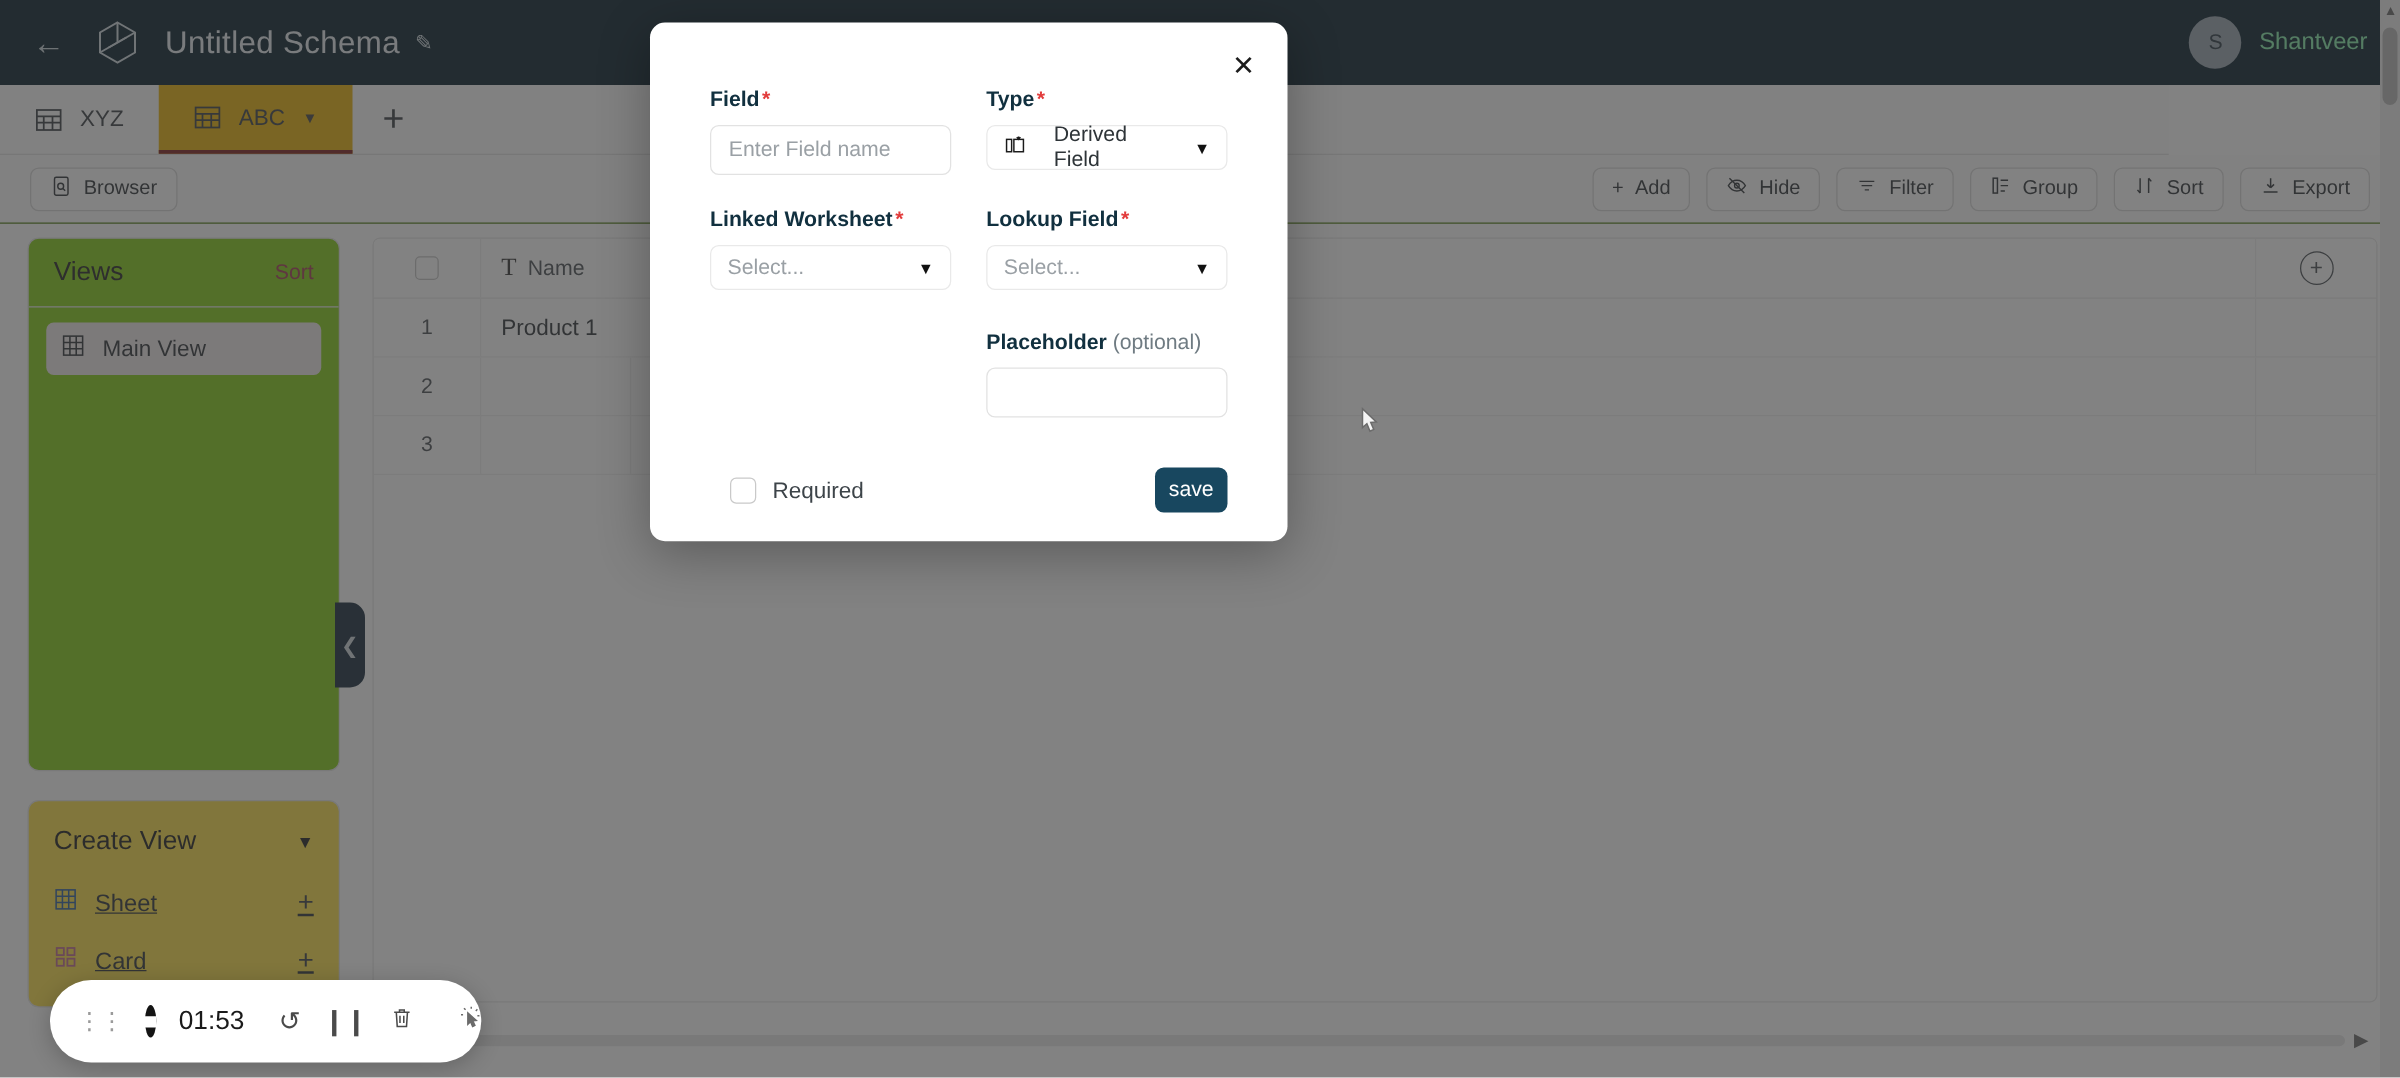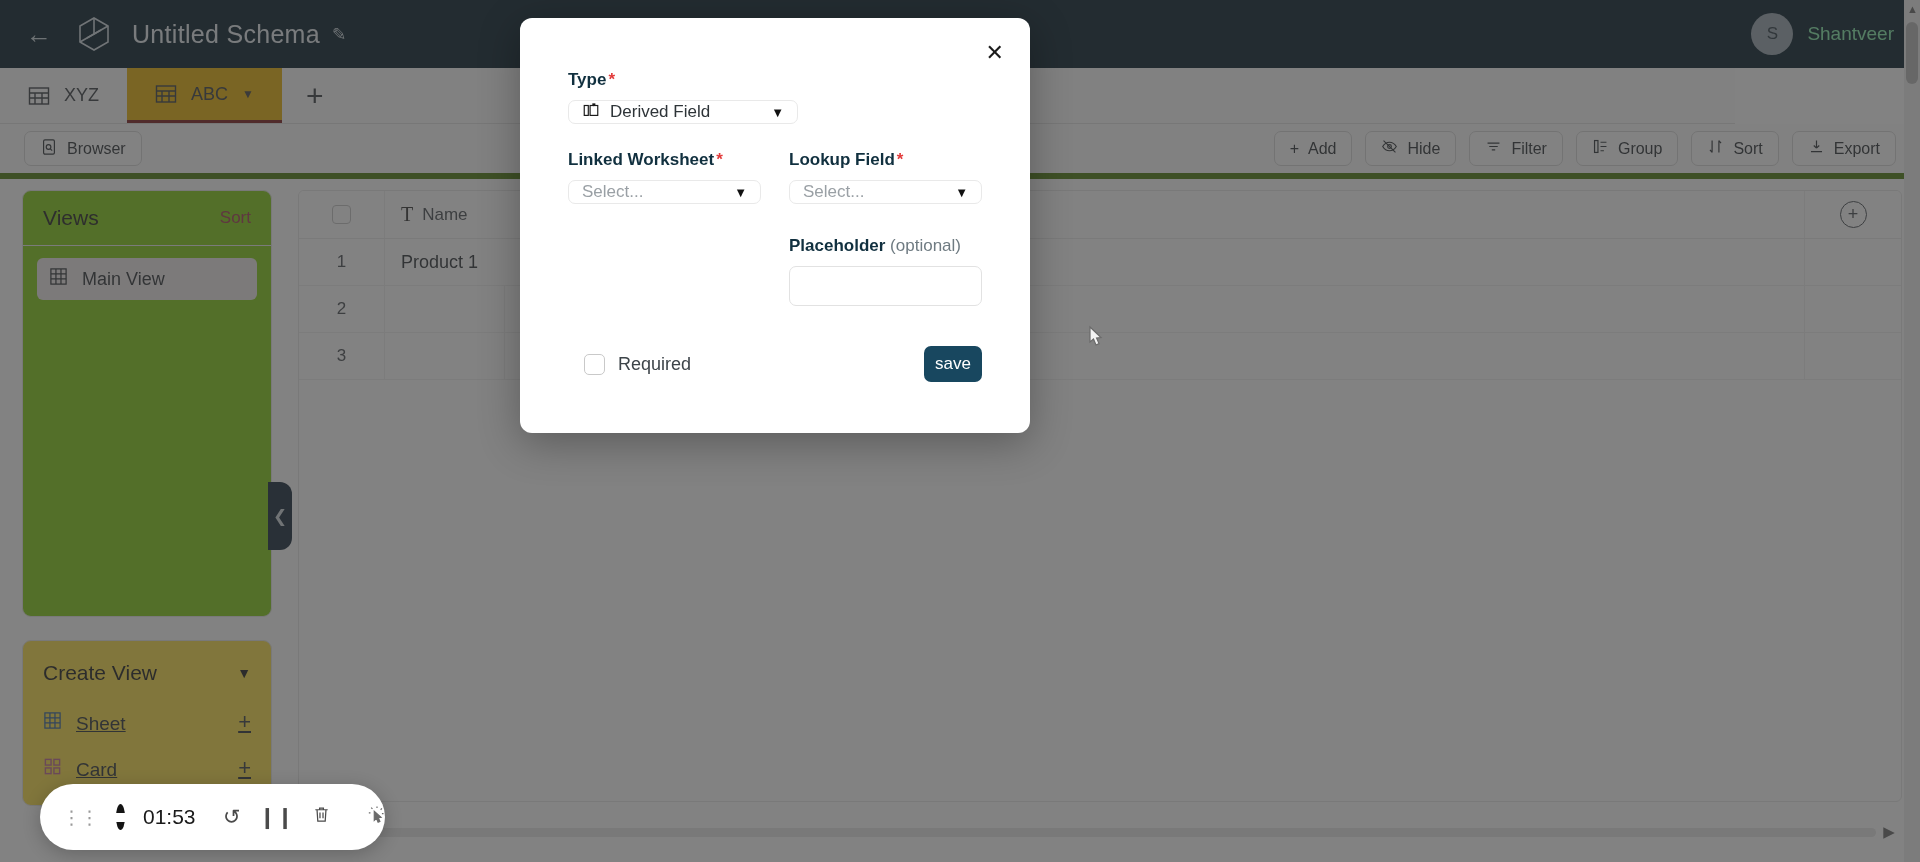--- a/index.html
+++ b/index.html
@@ -42,21 +42,21 @@
     font-size: 18px; color: #3c4146; cursor: pointer; position: relative;
   }
   .tab.active { background: #eab308; border-bottom: 3px solid #7f1d1d; }
   .tab .grid-ico { width: 22px; height: 22px; }
   .tab .caret { font-size: 12px; color: #444; }
   .tab-add { display:flex; align-items:center; padding: 0 24px; font-size: 30px; color: #3c4146; cursor: pointer;}
 
   
   .toolbar {
     position: absolute; top: 124px; left: 0; width: 1920px; height: 55px;
-    background: #fcfcfc; border-bottom: 6px solid #4d7c0f;
+    background: #fcfcfc; border-bottom: 1px solid #4d7c0f;
     display: flex; align-items: center; padding: 0 24px; gap: 14px;
   }
   .tbtn {
     display: flex; align-items: center; gap: 9px; height: 35px; padding: 0 15px;
     border: 1px solid #d8d8d8; border-radius: 7px; background: #fff;
     font-size: 16px; color: #2f3438; cursor: pointer; white-space: nowrap;
   }
   .toolbar-right { margin-left: auto; display: flex; gap: 13px; }
 
   
@@ -166,22 +166,22 @@
   }
   .flabel .req { color: #e23b3b; margin-left: 2px; font-weight: bold; }
   .flabel .opt { color: #6f7b82; font-weight: normal; }
   .finput {
     width: 100%; height: 40px; border: 1px solid #e2e2e2; border-radius: 7px;
     padding: 0 14px; font-size: 17px; color: #2e3438; background: #fff;
     font-family: "Liberation Sans", sans-serif;
   }
   .finput::placeholder { color: #9aa0a5; }
   .fselect {
-    width: 100%; height: 24px; border: 1px solid #e9e9e9; border-radius: 7px;
-    display: flex; align-items: center; gap: 10px; padding: 0 13px; cursor: pointer;
+    width: 100%; height: 36px; border: 1px solid #e9e9e9; border-radius: 7px;
+    display: flex; align-items: center; gap: 22px; padding: 0 13px; cursor: pointer;
     font-size: 17px; color: #2e3438; background: #fff;
   }
   .fselect .ph { color: #9aa0a5; }
   .fselect .chev { margin-left: auto; font-size: 13px; color: #111; }
   .row1 { padding-top: 52px; }
   .row2 { padding-top: 26px; }
   .row3 { padding-top: 32px; }
   .row4 { padding-top: 40px; display: flex; align-items: center; }
   .required-wrap { display: flex; align-items: center; gap: 13px; cursor: pointer; padding-left: 16px; }
   .required-box { width: 21px; height: 21px; border: 1.5px solid #c9c9c9; border-radius: 5px; background:#fff;}
@@ -441,20 +441,26 @@
       <div class="thumb"></div>
     </div>
   </div>
 
   <div class="dim"></div>
 
   <div class="modal">
     <button class="modal-close">✕</button>
 
     <div class="frow row1">
+      <div class="fgroup">
+        <label class="flabel">
+          <span>Field</span><span class="req">*</span>
+        </label>
+        <input class="finput" type="text" placeholder="Enter Field name" style="">
+      </div>
       <div class="fgroup">
         <label class="flabel">
           <span>Type</span><span class="req">*</span>
         </label>
         <div class="fselect">
           <span>
             <svg viewBox="0 0 20 20" width="18" height="18" fill="none" stroke="#1a1a1a" stroke-width="1.3">
               <rect x="2.5" y="5" width="4.5" height="11"></rect>
                 <rect x="9" y="5" width="8.5" height="11"></rect>
               <path d="M13.2 5V2.4M11.6 3l1.6 2 1.6-2" fill="none"></path>

